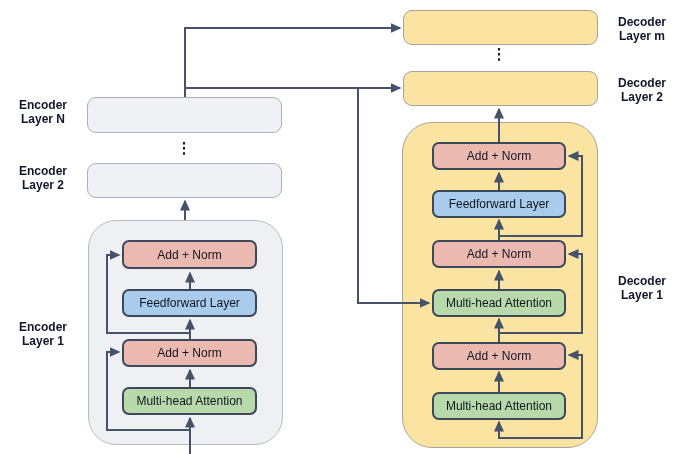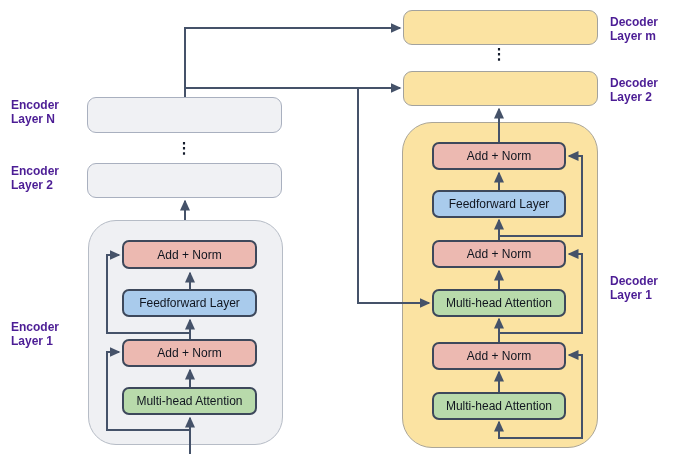--- a/index.html
+++ b/index.html
@@ -46,22 +46,22 @@
   .e-an-mid{top:339px;height:28px;}
   .e-mha{top:387px;height:28px;}
   .d-an-top{top:142px;}
   .d-ff{top:190px;}
   .d-an-mid{top:240px;}
   .d-mha-cross{top:289px;}
   .d-an-bot{top:342px;}
   .d-mha-self{top:392px;}
 
   
-  .side-label{position:absolute;width:64px;text-align:left;font-size:12px;
-    font-weight:700;line-height:14px;color:#4c1d95;white-space:pre-line;}
+  .side-label{position:absolute;width:64px;text-align:center;font-size:12px;
+    font-weight:700;line-height:14px;color:#0f172a;white-space:pre-line;}
   .lbl-enc-n{left:11px;top:98px;}
   .lbl-enc-2{left:11px;top:164px;}
   .lbl-enc-1{left:11px;top:320px;}
   .lbl-dec-m{left:610px;top:15px;}
   .lbl-dec-2{left:610px;top:76px;}
   .lbl-dec-1{left:610px;top:274px;}
 
   
   .dots{position:absolute;width:16px;text-align:center;font-size:15px;font-weight:700;
     color:#141c2c;line-height:17px;}

